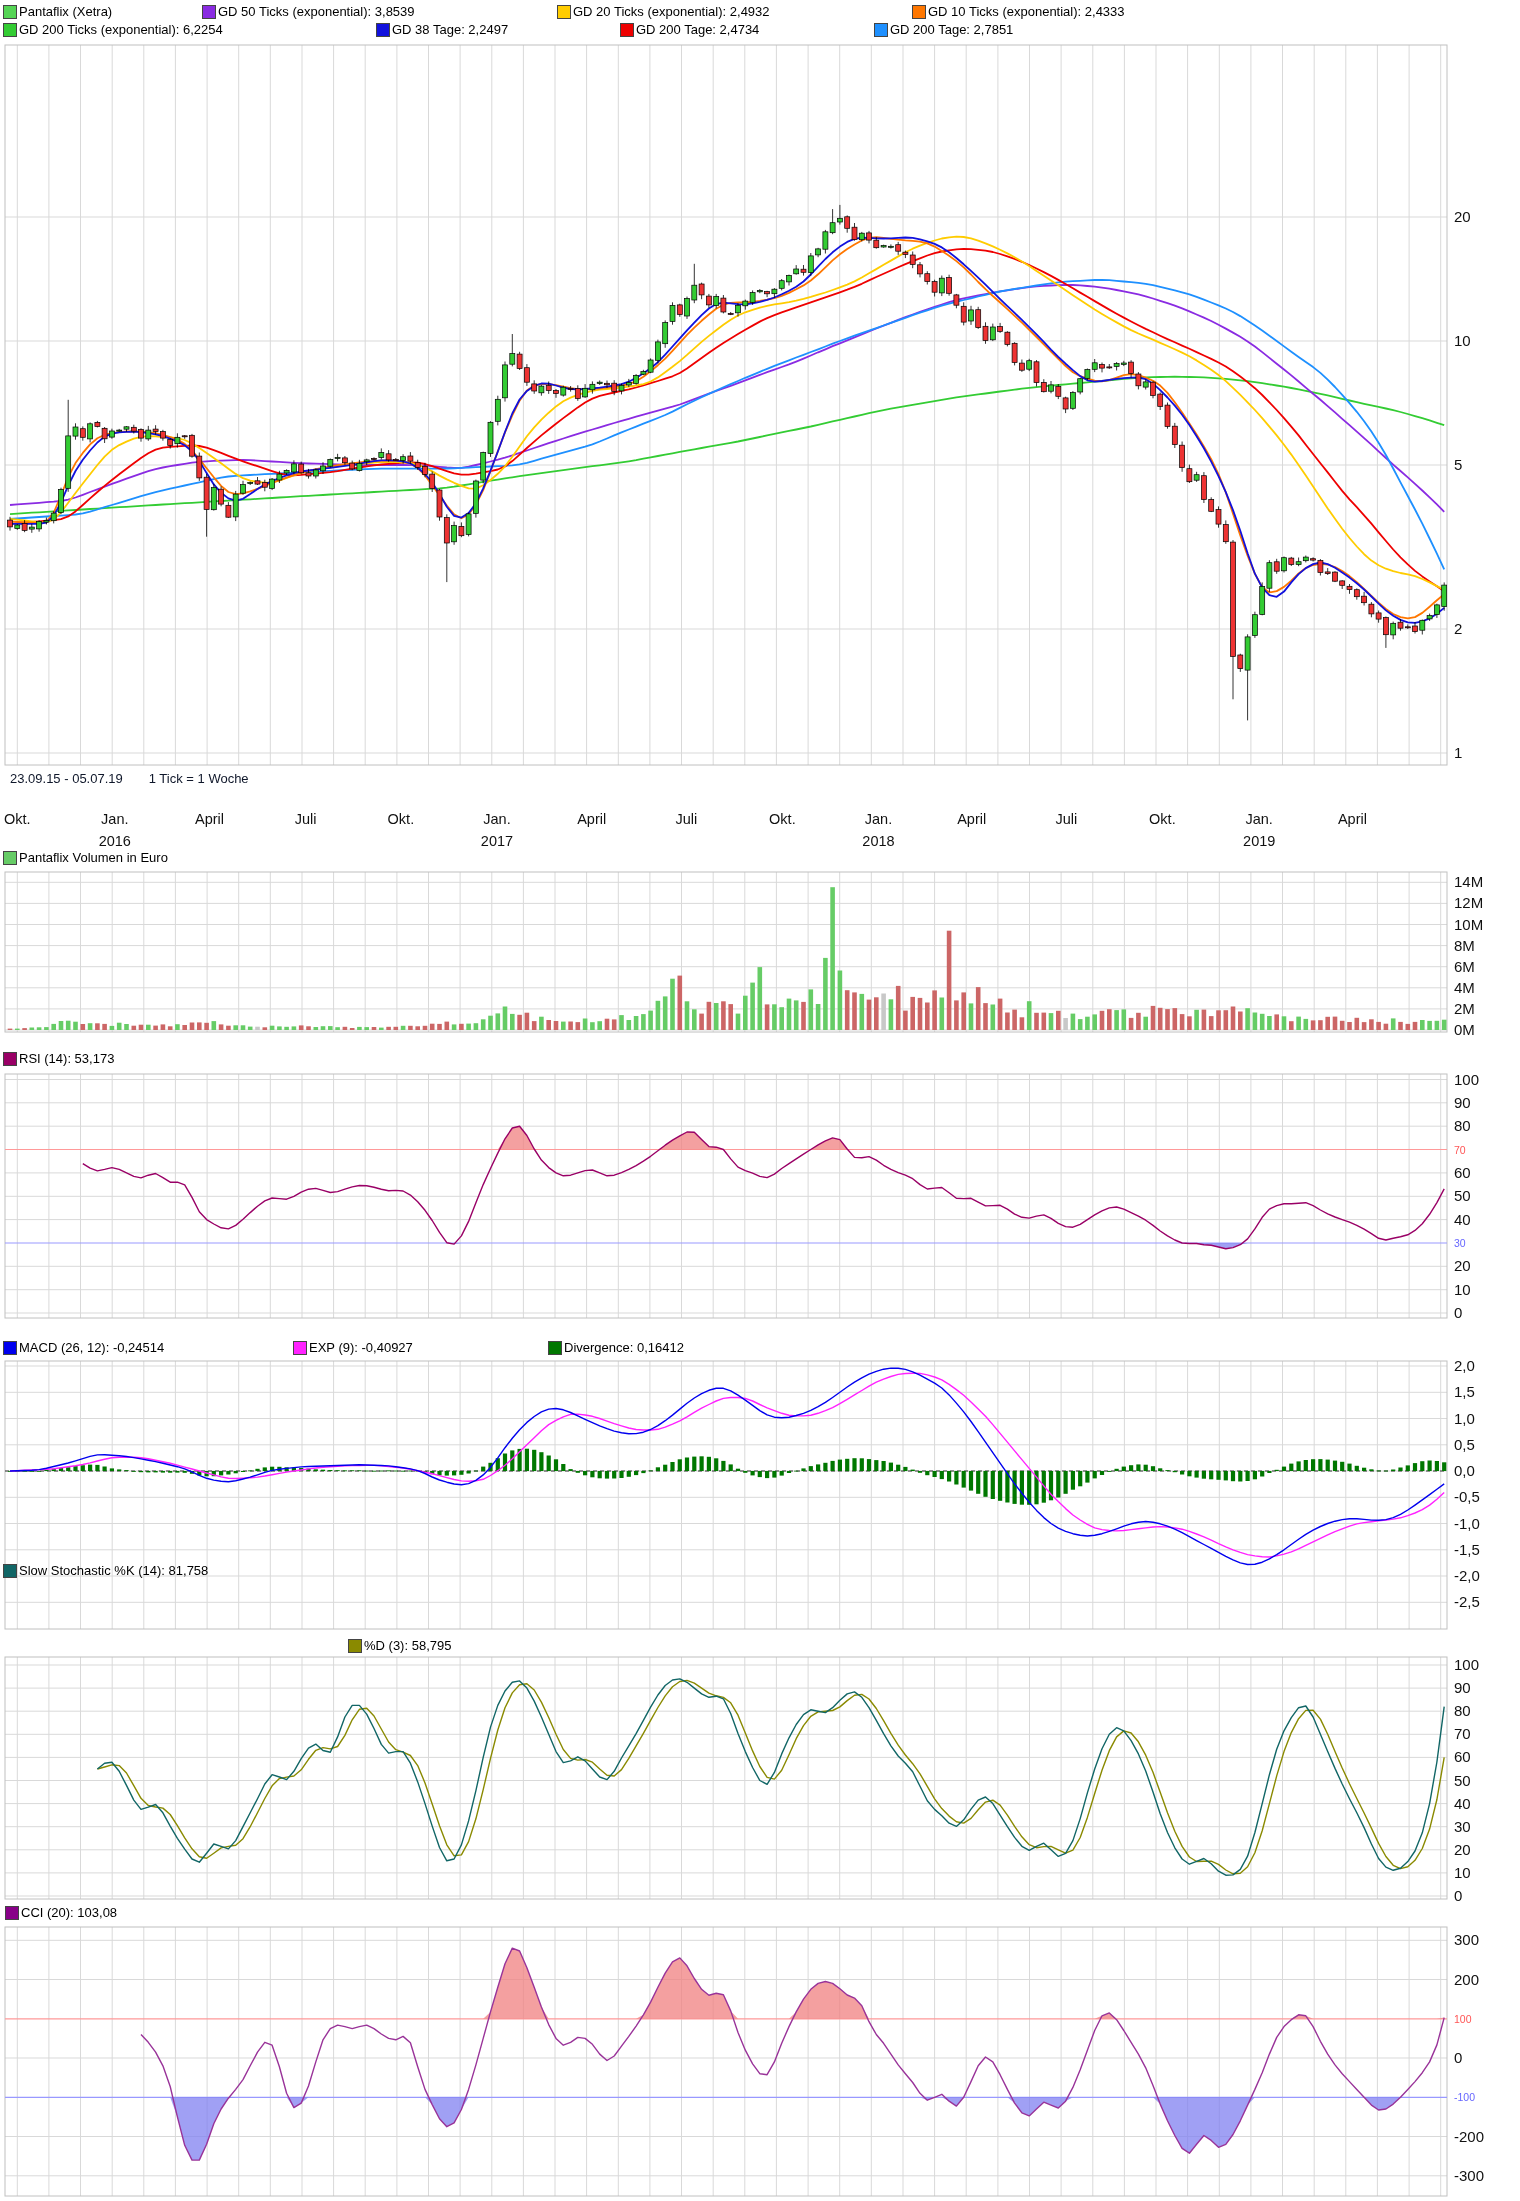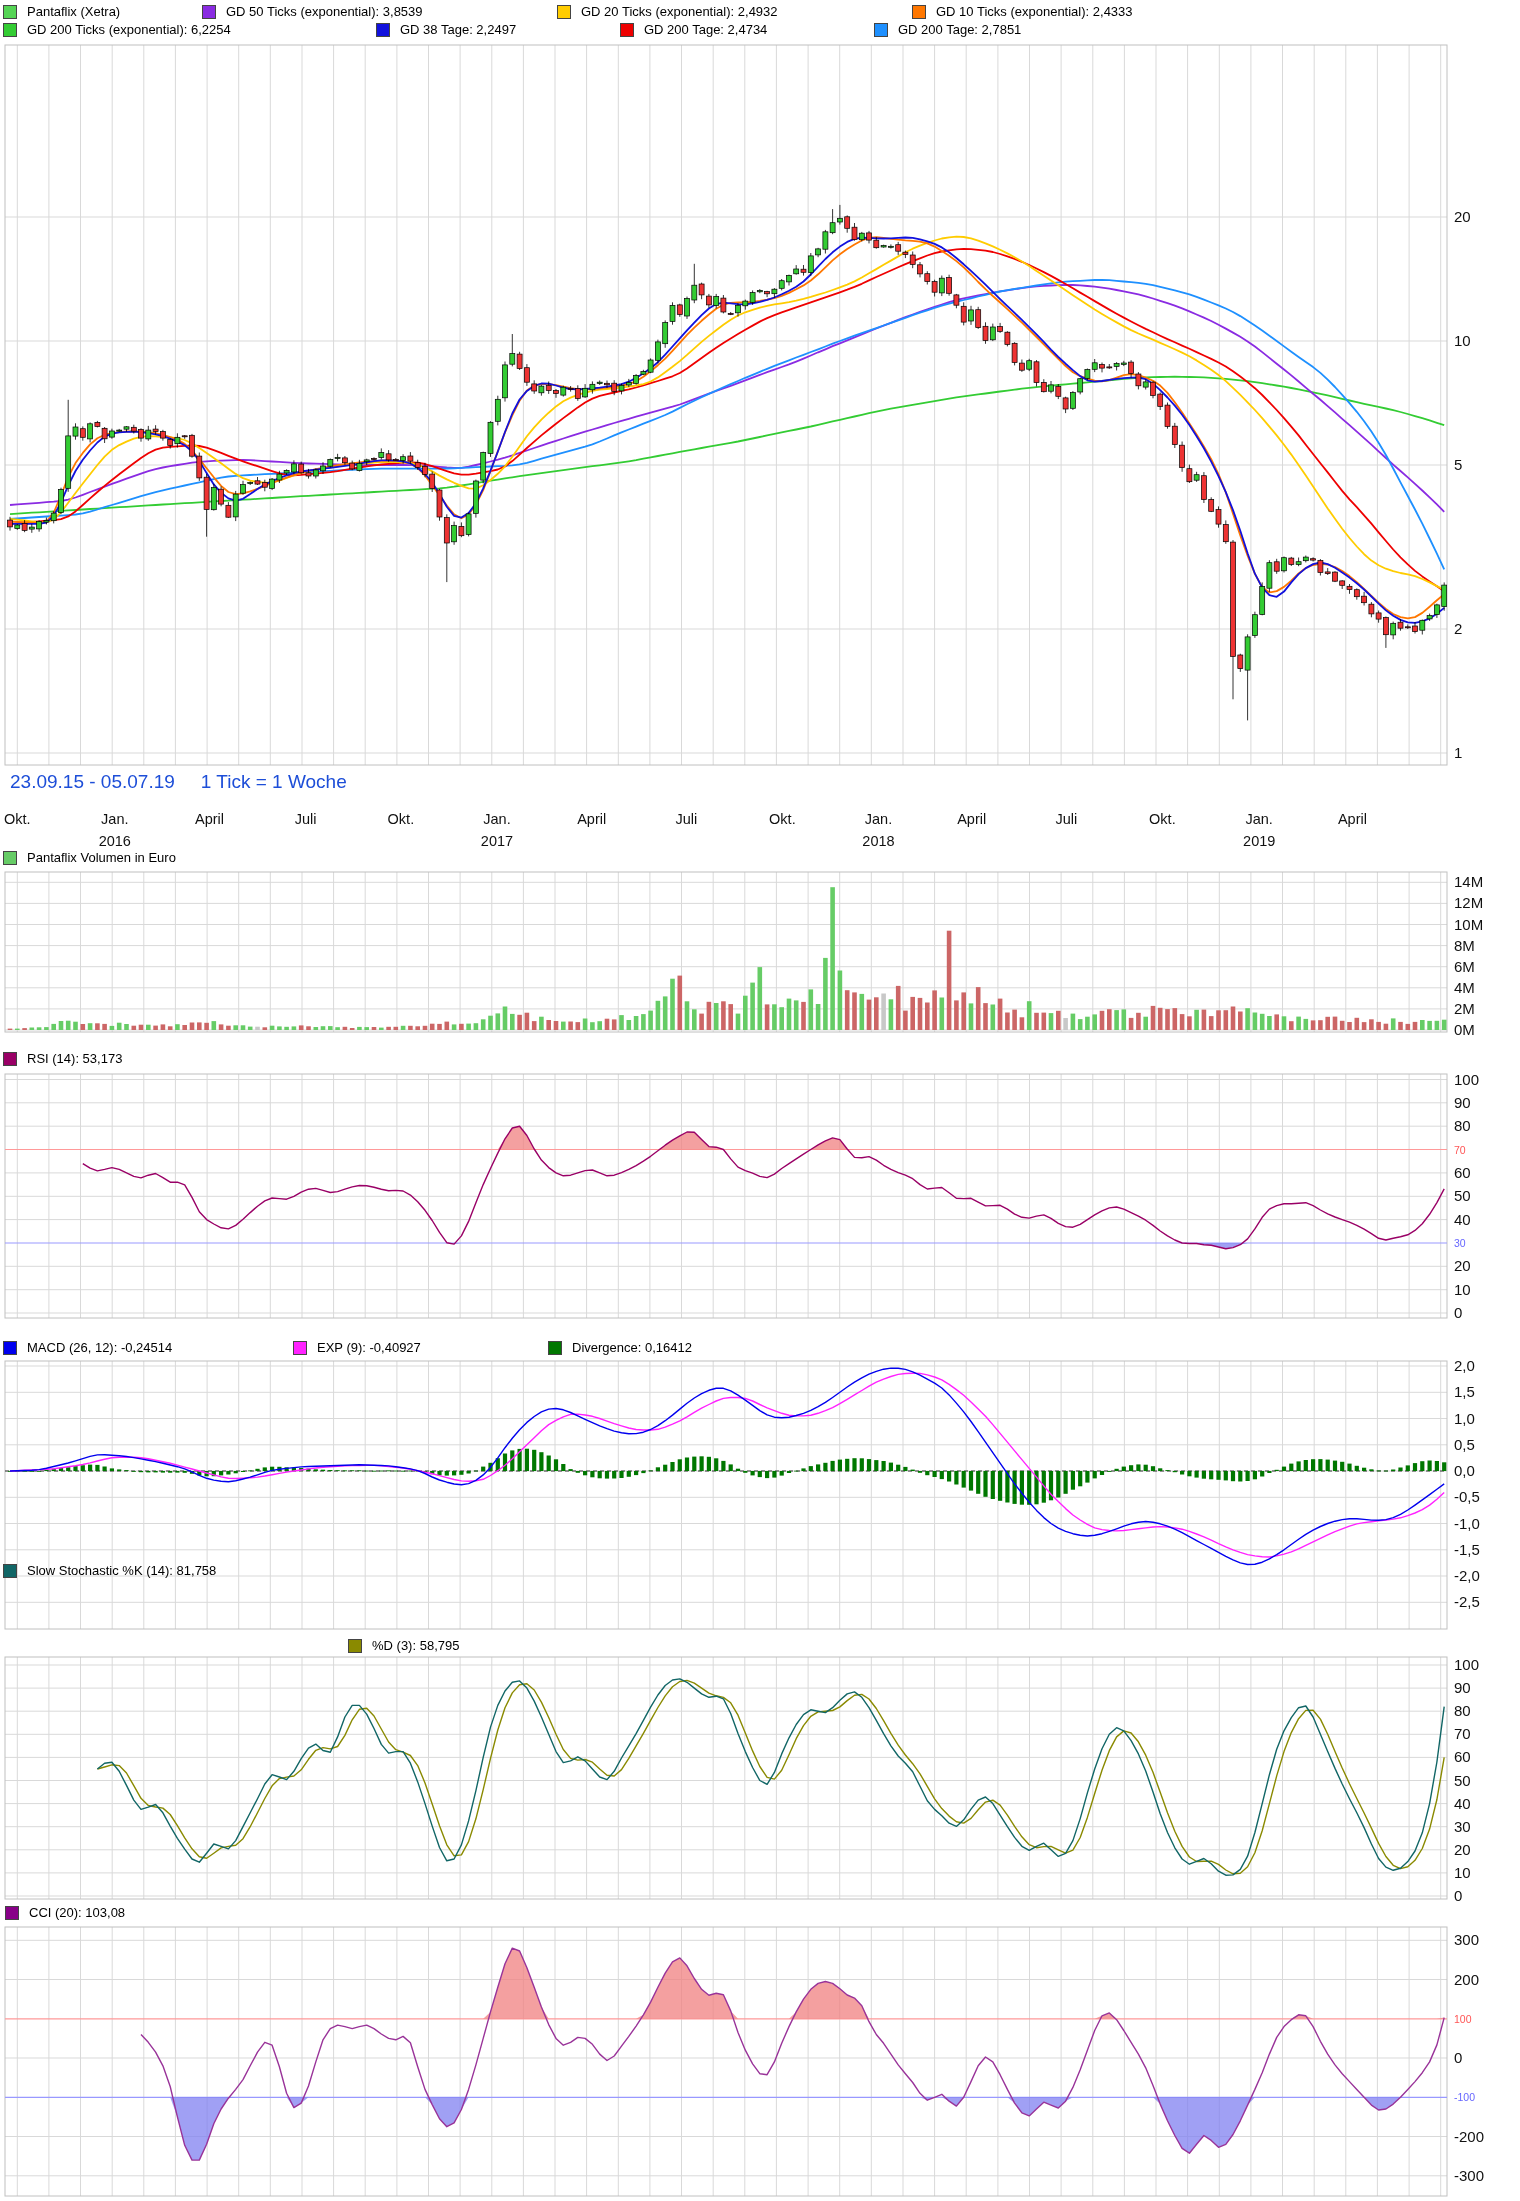--- a/index.html
+++ b/index.html
@@ -1,29 +1,29 @@
 <!DOCTYPE html>
 <html><head>
 <meta charset="utf-8">
 <style>
   html,body{margin:0;padding:0;background:#fff}
   body{width:1520px;height:2201px;position:relative;font-family:"Liberation Sans",sans-serif}
   #root{position:absolute;inset:0;overflow:hidden}
   #chart{position:absolute;left:0;top:0}
-  .lg{position:absolute;display:flex;align-items:center;gap:10px;font-size:13px;color:#000;white-space:nowrap;line-height:15px}
+  .lg{position:absolute;display:flex;align-items:center;gap:2px;font-size:13px;color:#000;white-space:nowrap;line-height:15px}
   .sw{width:12px;height:12px;border:1px solid #444;display:inline-block;flex:none}
   .r1{top:4px}.r2{top:22px}
   .p1{left:3px}.p2{left:202px}.p3{left:557px}.p4{left:912px}
   .q1{left:3px}.q2{left:376px}.q3{left:620px}.q4{left:874px}
   #lg-vol{left:3px;top:850px}
   #lg-rsi{left:3px;top:1051px}
   #lg-macd1{left:3px;top:1340px}#lg-macd2{left:293px;top:1340px}#lg-macd3{left:548px;top:1340px}
   #lg-st1{left:3px;top:1563px}#lg-st2{left:348px;top:1638px}
   #lg-cci{left:5px;top:1905px}
-  .cap{position:absolute;left:10px;top:771px;color:#1d4ed8;font-size:19px}
+  .cap{position:absolute;left:10px;top:771px;color:#0f172a;font-size:13px}
   .cap span + span{margin-left:26px}
 </style>
 </head>
 <body>
 
 <div id="root">
   <svg id="chart" width="1520" height="2201">
       <defs>
         <clipPath id="cp-price">
           <rect x="5" y="45" width="1442" height="720"></rect>

